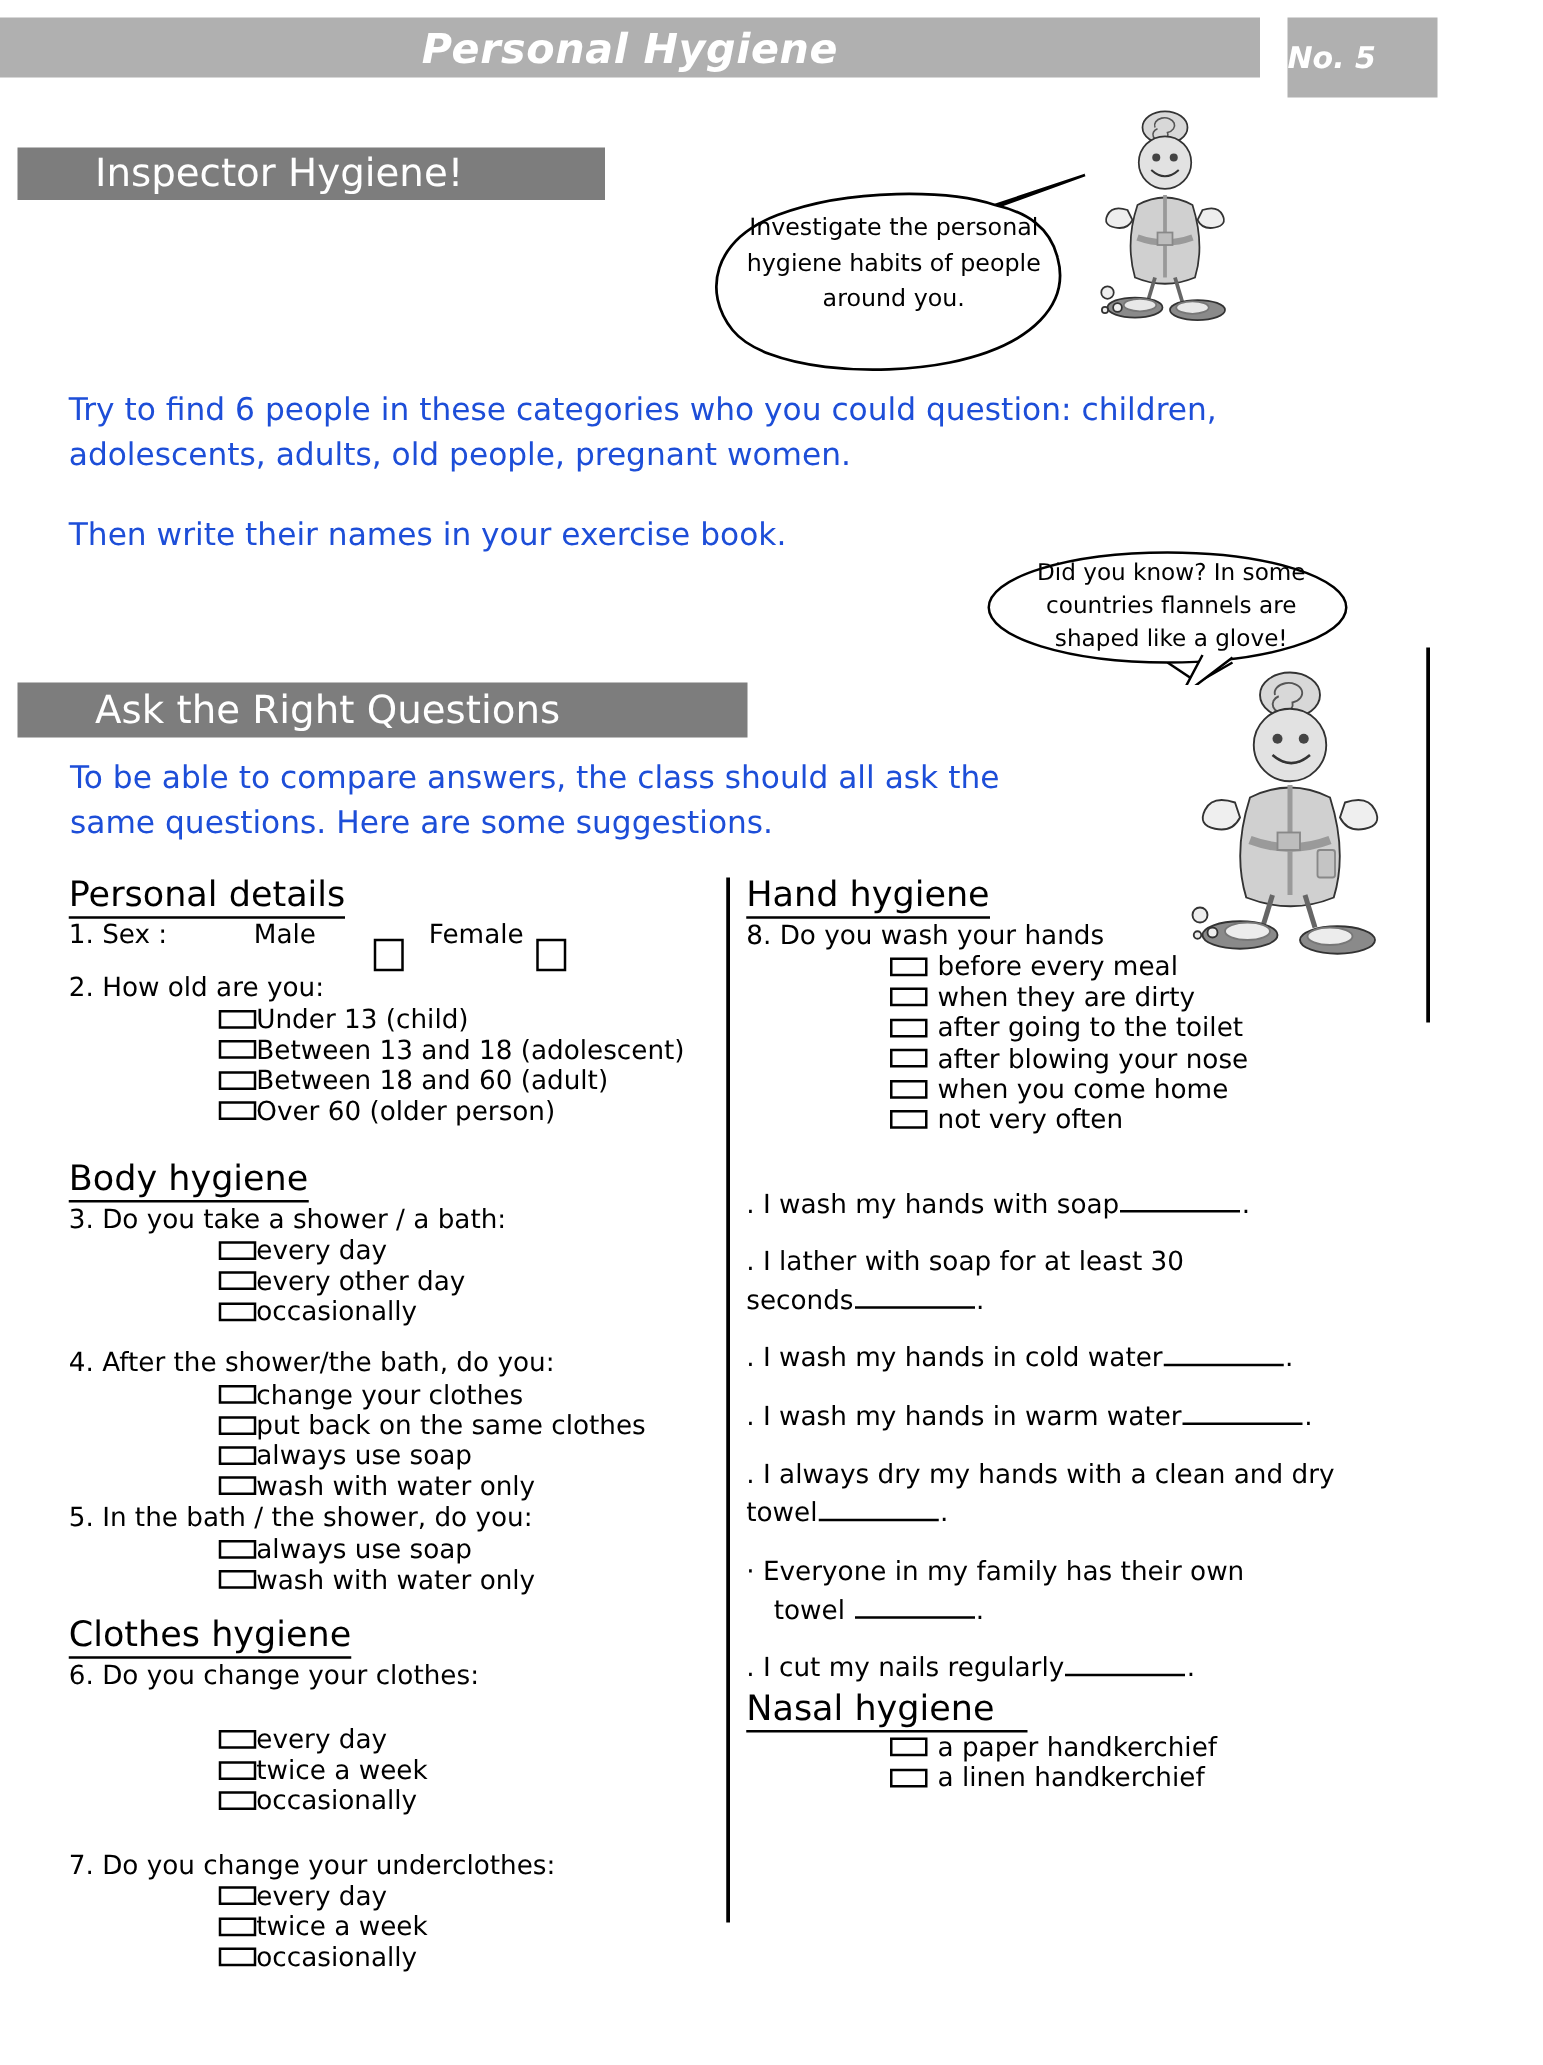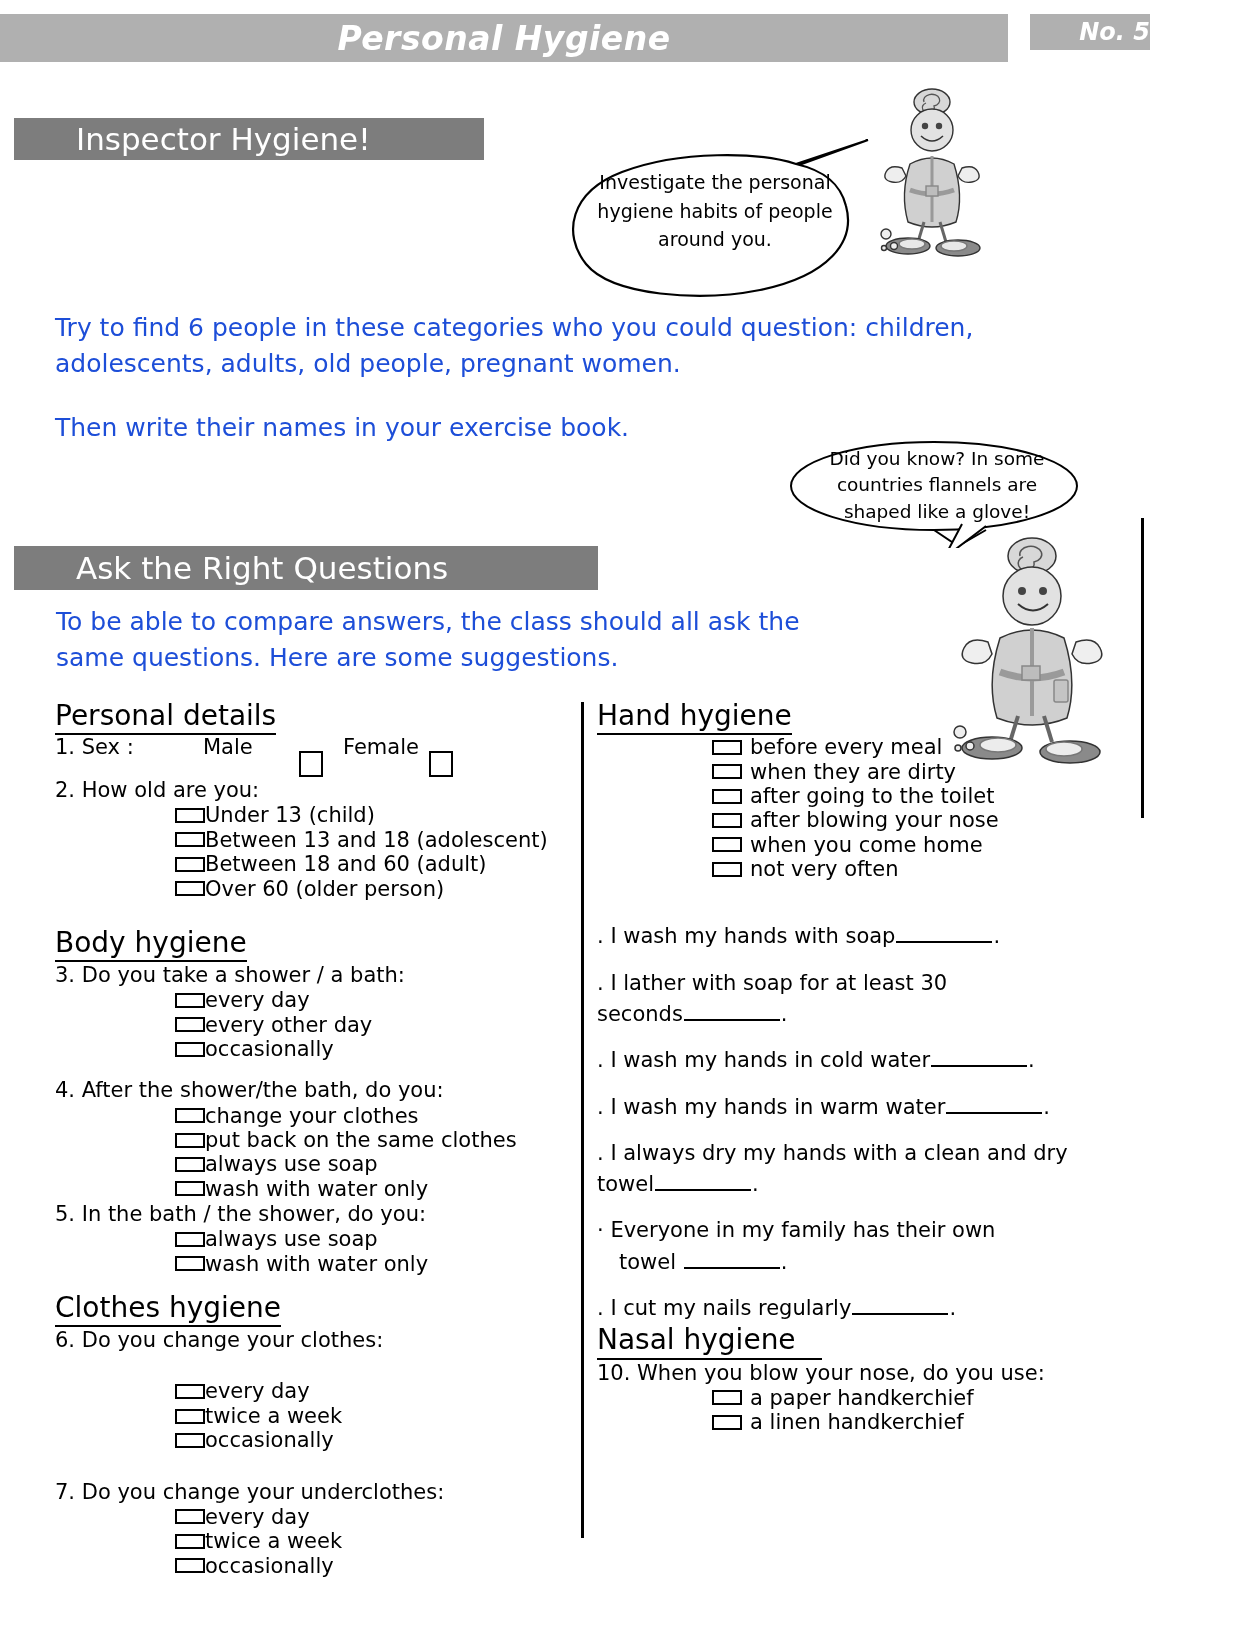--- a/index.html
+++ b/index.html
@@ -20,22 +20,22 @@
     background:#b0b0b0;
     display:flex; align-items:center; justify-content:center;
   }
   .titlebar-text {
     font-family:"DejaVu Sans", sans-serif;
     font-weight:bold; font-style:italic;
     font-size:33px; color:#ffffff;
     letter-spacing:0.5px;
   }
   .numbox {
-    position:absolute; left:1030px; top:0; width:120px; height:36px;
-    background:#b0b0b0; display:flex; align-items:center; justify-content:flex-end;
+    position:absolute; left:1030px; top:0; width:120px; height:64px;
+    background:#b0b0b0; display:flex; align-items:center; justify-content:flex-start;
   }
   .numbox-text {
     font-weight:bold; font-style:italic; font-size:24px; color:#ffffff;
   }
 
   
   .banner {
     position:absolute;
     background:#7d7d7d;
     display:flex; align-items:center;
@@ -362,20 +362,21 @@
       <span class="cb-wide"></span>
       <span class="opt-label">occasionally</span>
     </div>
   </div>
 </div>
 
 <div class="col" id="col-right">
 
   <div class="subhead">Hand hygiene</div>
 
+  <div class="qline">8. Do you wash your hands</div>
   <div class="opts-indent-r">
     <div class="opt">
       <span class="cb-wide"></span>
       <span class="opt-label" style="margin-left:8px;">before every meal</span>
     </div>
     <div class="opt">
       <span class="cb-wide"></span>
       <span class="opt-label" style="margin-left:8px;">when they are dirty</span>
     </div>
     <div class="opt">
@@ -437,21 +438,20 @@
     <span>towel </span><span class="blank"></span><span>.</span>
   </div>
 
   <div class="stmt" style="margin-bottom:2px;">
     <span>.</span>
     <span>I cut my nails regularly</span><span class="blank"></span><span>.</span>
   </div>
 
   <div class="subhead pad-right">Nasal hygiene</div>
 
-  <div class="qline">10. When you blow your nose, do you use:</div>
   <div class="opts-indent-r">
     <div class="opt">
       <span class="cb-wide"></span>
       <span class="opt-label" style="margin-left:8px;">a paper handkerchief</span>
     </div>
     <div class="opt">
       <span class="cb-wide"></span>
       <span class="opt-label" style="margin-left:8px;">a linen handkerchief</span>
     </div>
   </div>

